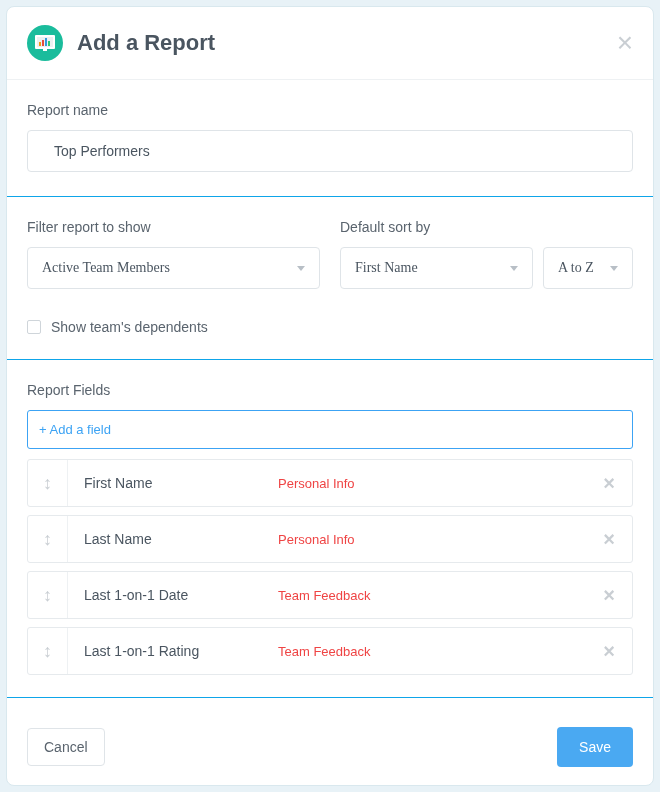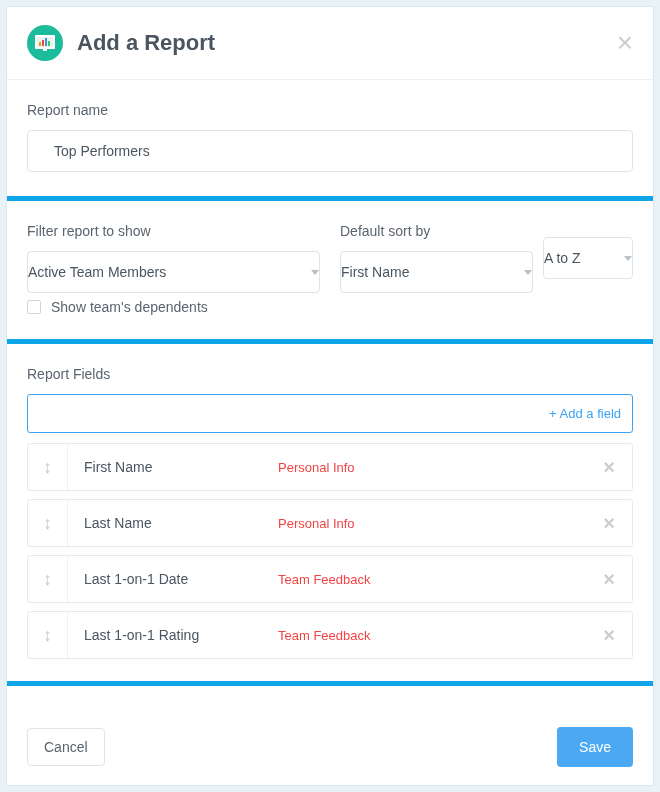--- a/index.html
+++ b/index.html
@@ -7,21 +7,21 @@
       font-family: -apple-system, BlinkMacSystemFont, "Segoe UI", Helvetica, Arial, sans-serif;
       background: #e8f2f7;
       width: 660px;
       height: 792px;
       padding: 6px;
       color: #4a5560;
     }
     .modal {
       background: #fff;
       border: 1px solid #d9e8ee;
-      border-radius: 0;
+      border-radius: 8px;
       width: 100%;
       height: 100%;
       display: flex;
       flex-direction: column;
     }
     .header {
       display: flex;
       align-items: center;
       padding: 18px 20px 18px 20px;
       border-bottom: 1px solid #eef1f3;
@@ -45,68 +45,69 @@
     }
     .close-x {
       font-size: 28px;
       color: #c9ced3;
       cursor: pointer;
       font-weight: 300;
       line-height: 1;
     }
     .section {
       padding: 22px 20px 24px 20px;
-      border-bottom: 5px solid #0ea5e9;
+      border-bottom: 1px solid #0ea5e9;
     }
     .label {
       font-size: 14px;
       color: #5a646e;
       margin-bottom: 12px;
       display: block;
     }
     .text-input {
       width: 100%;
       border: 1px solid #dfe4e8;
       border-radius: 4px;
       padding: 12px 26px;
       font-size: 14px;
       color: #4a5560;
     }
     .filter-row {
       display: flex;
       gap: 20px;
     }
     .filter-col-1 { flex: 1; }
-    .filter-col-2 { display: flex; gap: 10px; flex: 1; align-items: center; }
+    .filter-col-2 { display: flex; gap: 10px; flex: 1; }
     .select {
       width: 100%;
       border: 1px solid #dfe4e8;
       border-radius: 4px;
-      padding: 12px 0;
+      padding: 12px 14px;
       font-size: 14px;
       color: #4a5560;
       position: relative;
       display: flex;
       align-items: center;
       justify-content: space-between;
       cursor: pointer;
       background: #fff;
+      font-family: Liberation Serif, serif;
     }
     .select-narrow { width: 90px; flex-shrink: 0; }
     .select-wide { flex: 1; }
     .caret {
       width: 0; height: 0;
       border-left: 4px solid transparent;
       border-right: 4px solid transparent;
       border-top: 5px solid #b8bfc6;
     }
     .checkbox-row {
       display: flex;
       align-items: center;
-      margin-top: 6px;
+      margin-top: 30px;
       gap: 10px;
     }
     .checkbox {
       width: 14px;
       height: 14px;
       border: 1px solid #cfd5da;
       border-radius: 2px;
       cursor: pointer;
     }
     .checkbox-label {
@@ -114,21 +115,21 @@
       color: #5a646e;
     }
     .add-field-btn {
       width: 100%;
       border: 1px solid #3ca3f4;
       background: #fff;
       color: #3ca3f4;
       border-radius: 3px;
       padding: 11px;
       font-size: 13px;
-      text-align: right;
+      text-align: left;
       cursor: pointer;
       margin-bottom: 10px;
     }
     .field-row {
       display: flex;
       align-items: stretch;
       border: 1px solid #e6eaed;
       border-radius: 3px;
       margin-bottom: 8px;
       height: 48px;

